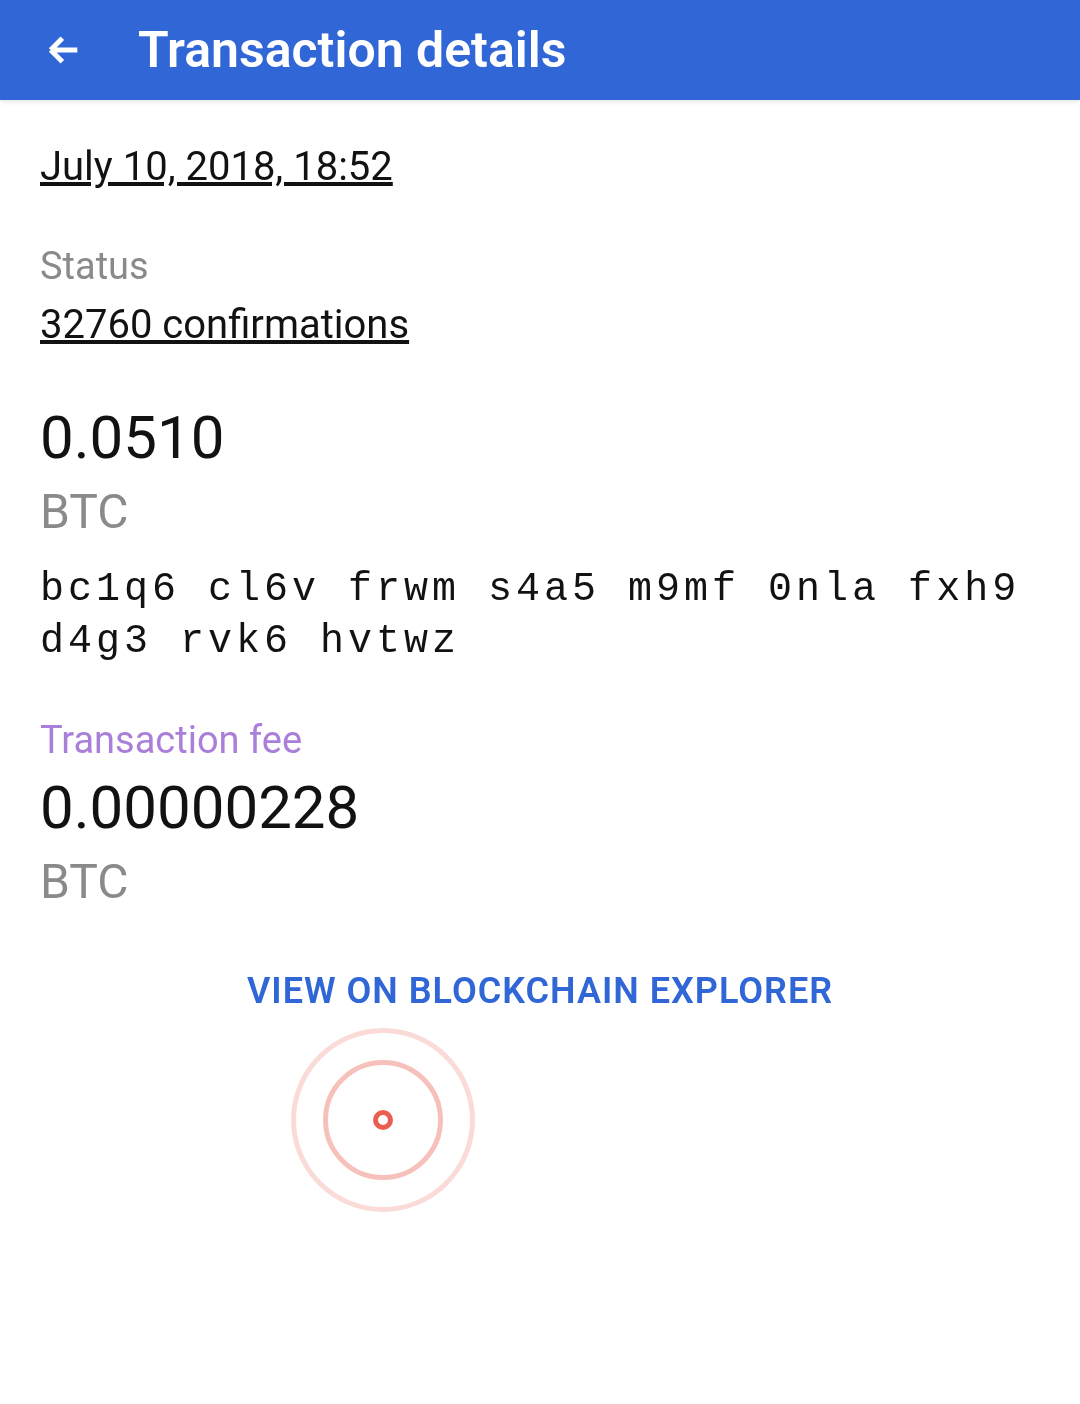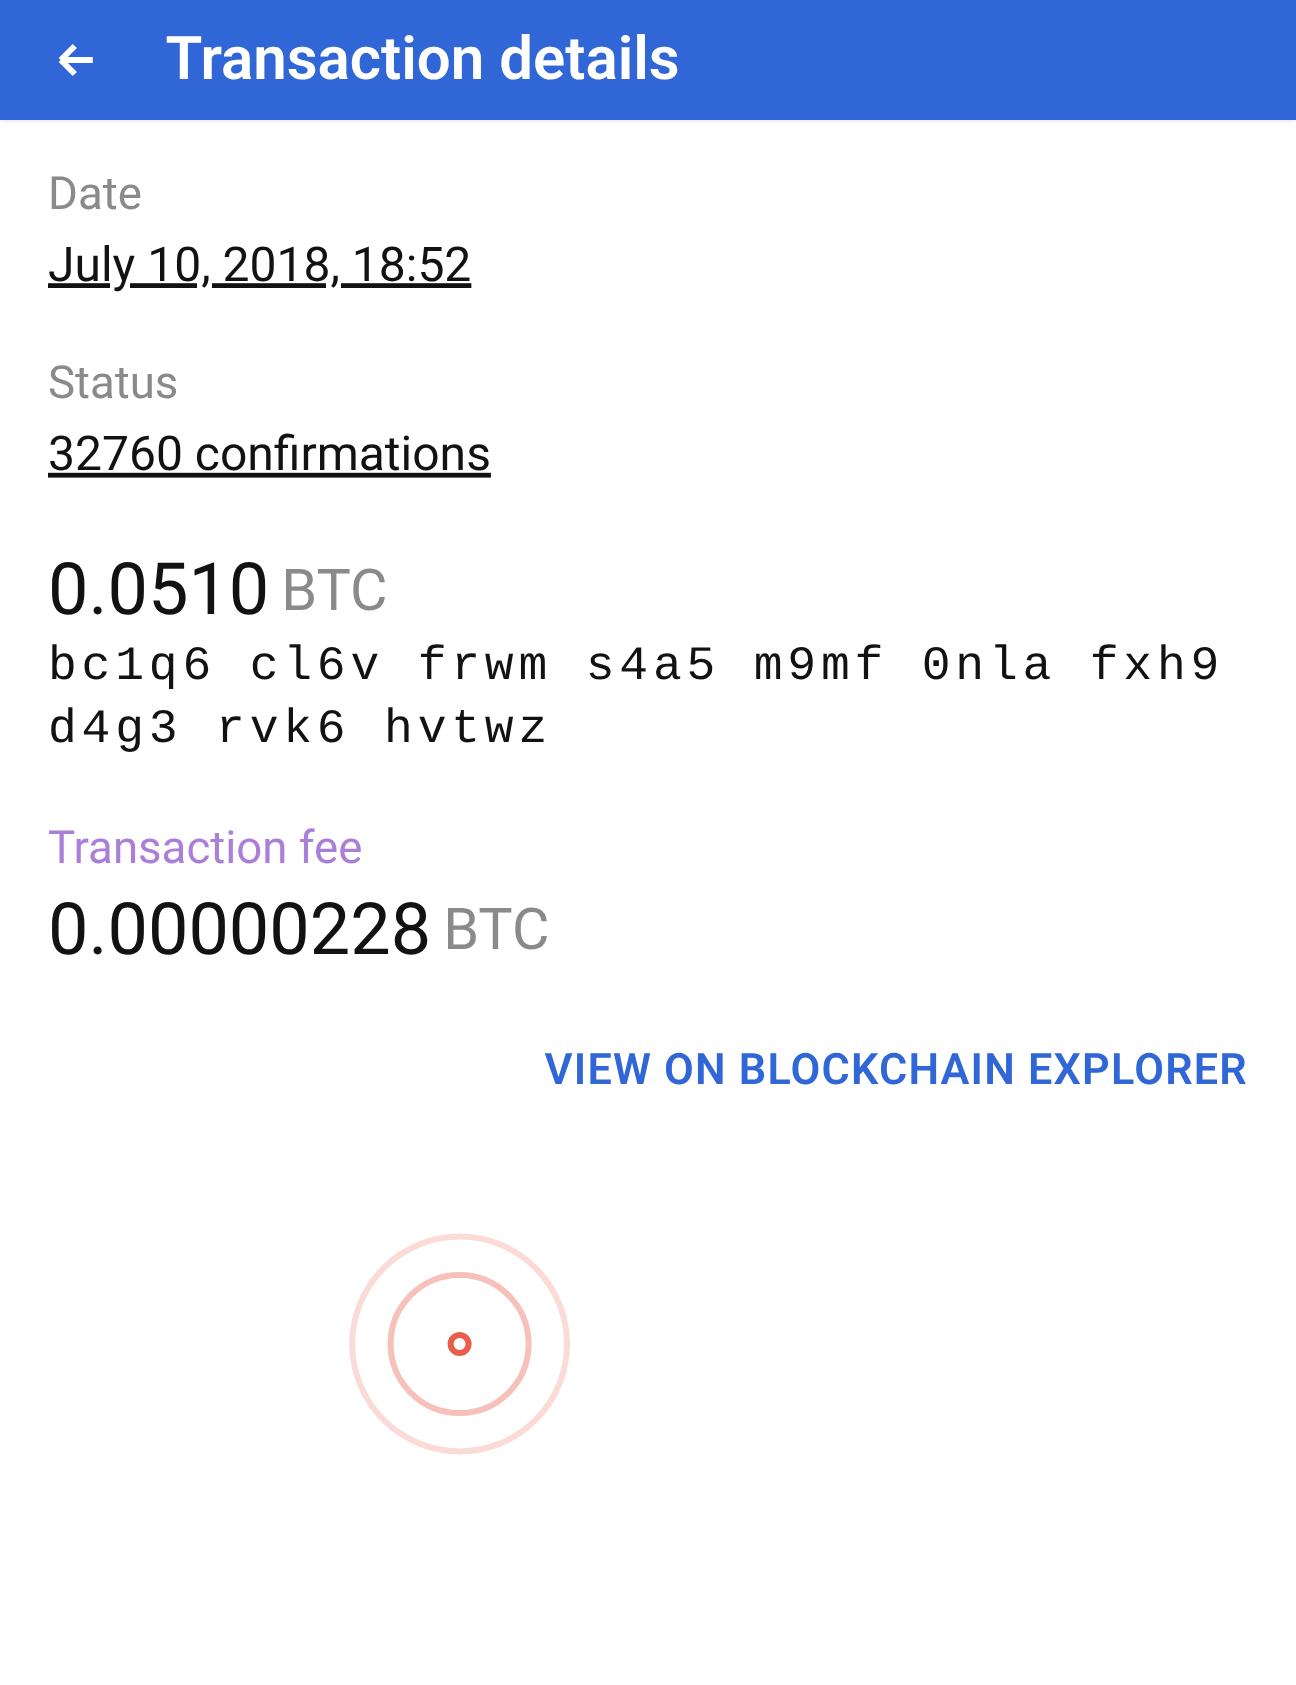--- a/index.html
+++ b/index.html
@@ -60,53 +60,54 @@
     }
     .value {
       color: #121212;
       font-size: 40px;
       font-weight: 400;
       line-height: 1.35;
       text-decoration: underline;
     }
     .amount-row {
       display: flex;
-      align-items: center;
+      align-items: flex-start;
       gap: 10px;
+      flex-direction: column;
     }
     .amount {
       color: #121212;
       font-size: 60px;
       font-weight: 400;
     }
     .currency {
       color: #8a8a8a;
       font-size: 48px;
       font-weight: 400;
     }
     .address {
       color: #121212;
       font-size: 40px;
       font-weight: 400;
       letter-spacing: 4px;
       line-height: 1.3;
-      margin-top: 4px;
+      margin-top: 24px;
       font-family: 'Courier New', monospace;
       word-break: break-all;
     }
     .txid {
       color: #121212;
       font-size: 40px;
       font-weight: 400;
       line-height: 1.3;
       word-break: break-all;
     }
     .explorer-link {
       display: block;
-      text-align: right;
+      text-align: center;
       color: #3066d6;
       font-size: 36px;
       font-weight: 600;
       letter-spacing: 1px;
       margin-top: 60px;
     }
     .touch-indicator {
       position: absolute;
       left: 383px;
       top: 1120px;
@@ -153,21 +154,20 @@
     <svg viewBox="0 0 24 24">
       <path d="M20 12H4M4 12L11 5M4 12L11 19"></path>
     </svg>
   </div>
   <div class="header-title">Transaction details</div>
 </div>
 
 <div class="content">
 
   <div class="section">
-    <div class="label">Date</div>
     <div class="value">July 10, 2018, 18:52</div>
   </div>
 
   <div class="section">
     <div class="label">Status</div>
     <div class="value">32760 confirmations</div>
   </div>
 
   <div class="section">
     <div class="amount-row">

